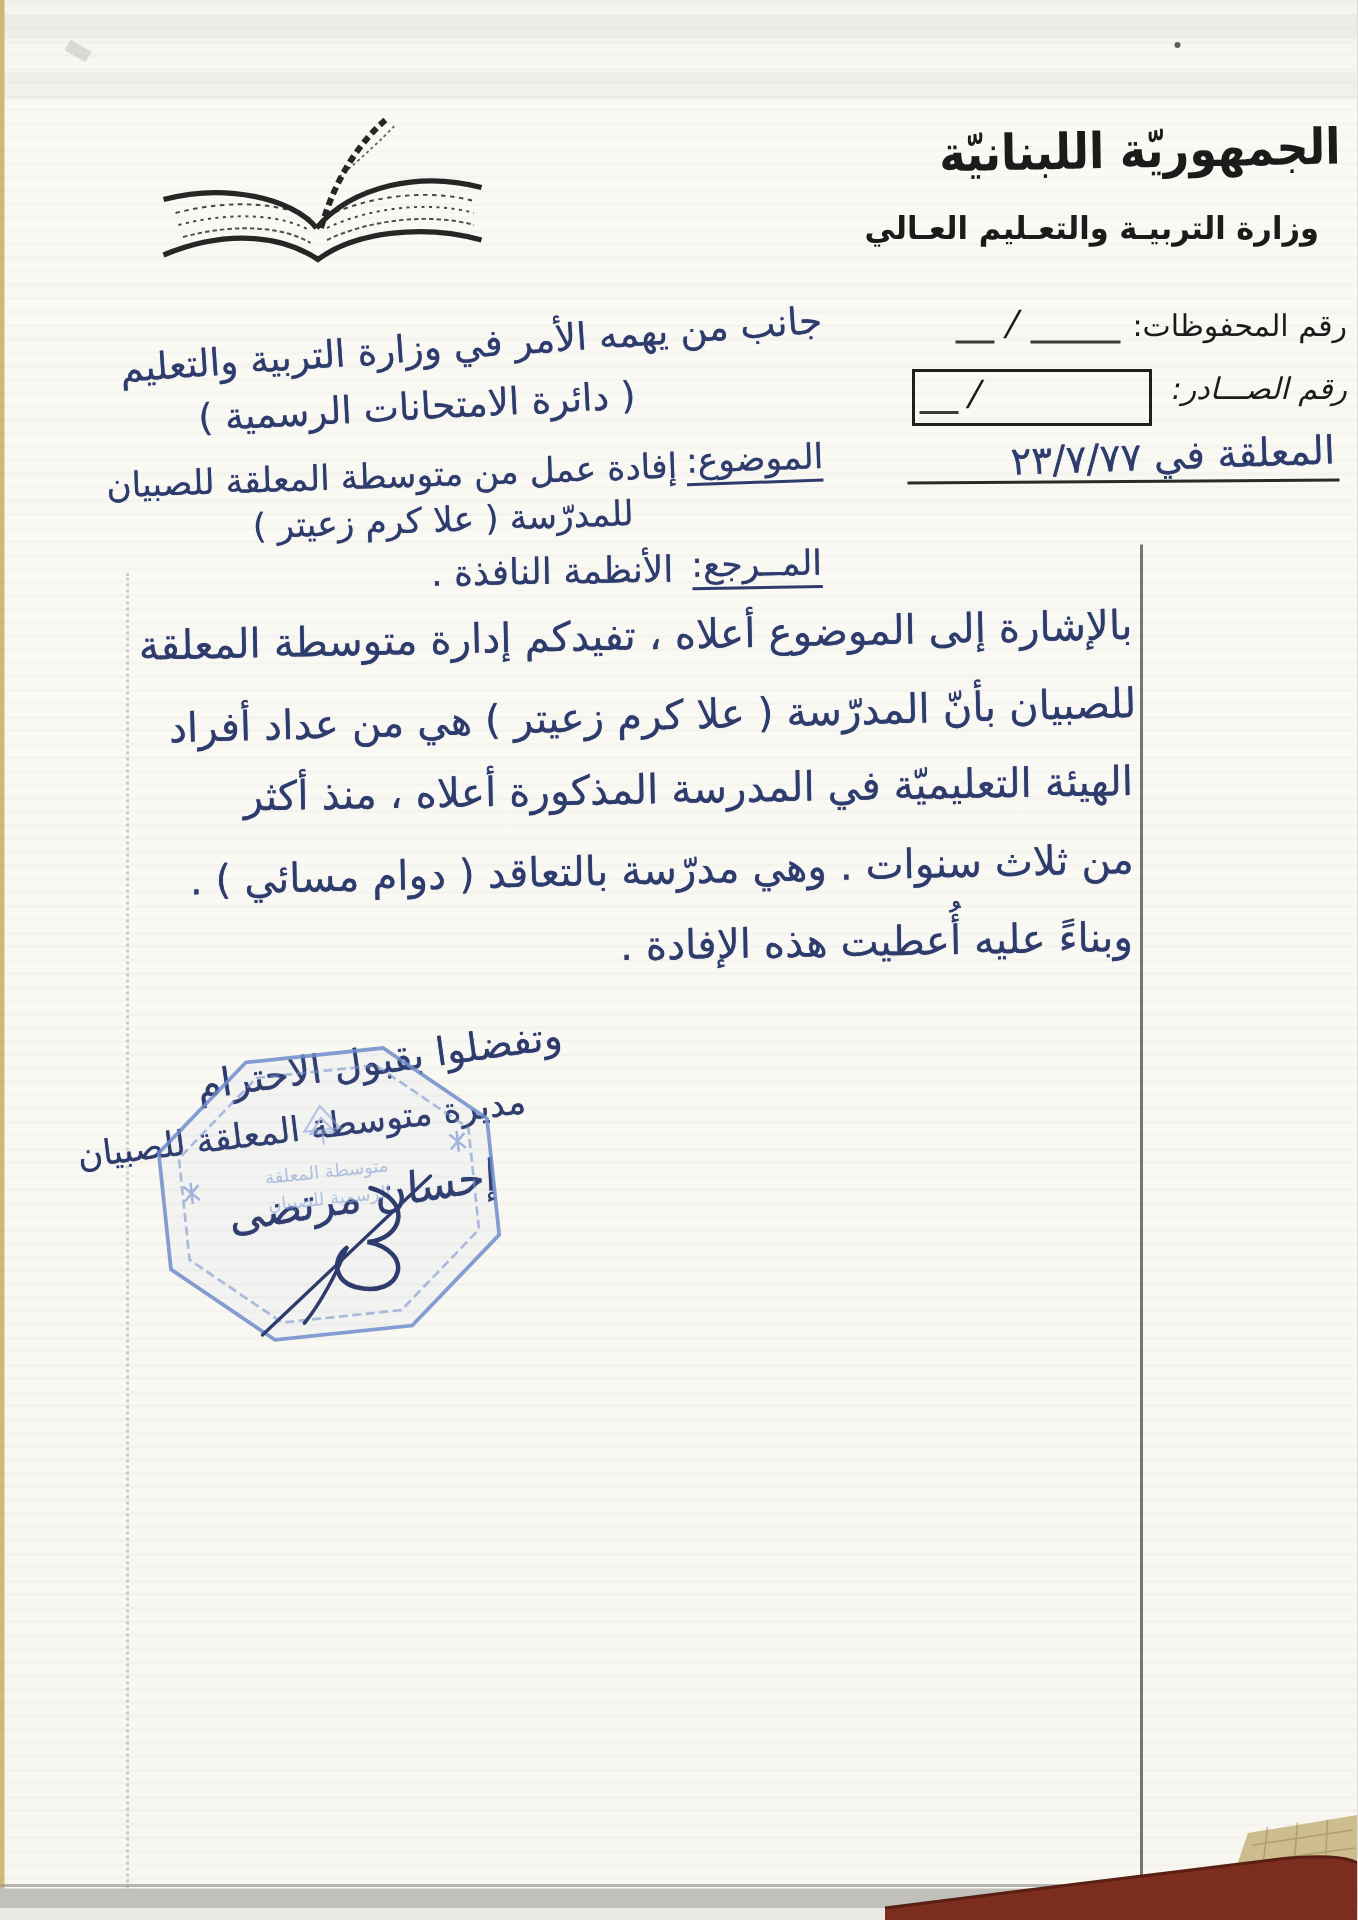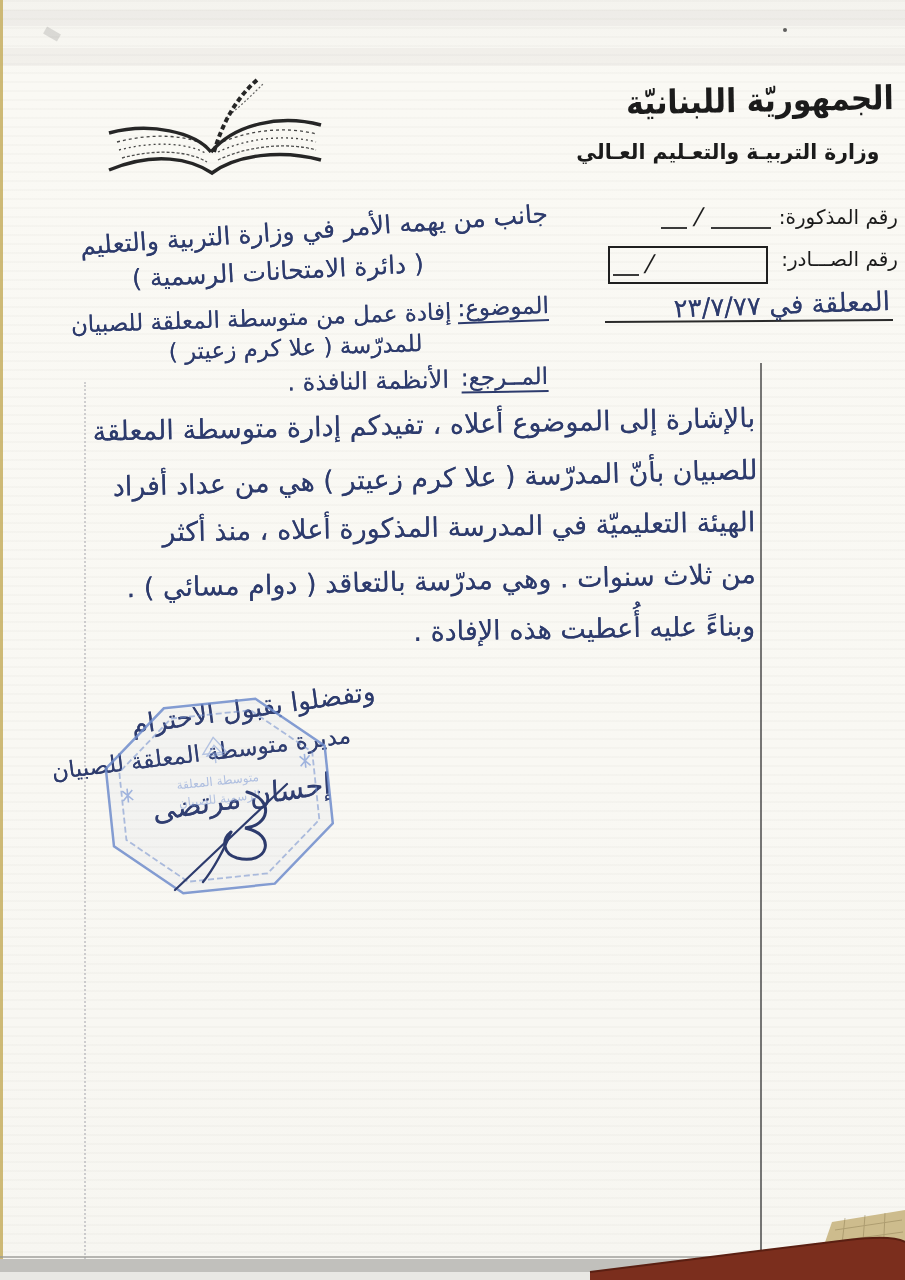--- a/index.html
+++ b/index.html
@@ -45,27 +45,27 @@
       <path d="M123,80 C152,66 192,62 221,70" stroke-width="1.3" stroke-dasharray="2,3" opacity=".85"></path>
       <path d="M123,88 C152,74 193,70 221,78" stroke-width="1.3" stroke-dasharray="3,2" opacity=".8"></path>
       <path d="M131,46 C148,32 160,20 168,12" stroke-width="1.2" stroke-dasharray="2,2" opacity=".7"></path>
     </g>
   </svg>
 
   <div class="abs pr rtl" style="right:12px;top:78px;font-size:33px;font-weight:bold;letter-spacing:-1px;transform:scaleX(.9) rotate(-1deg);transform-origin:right top;">الجمهوريّة اللبنانيّة</div>
   <div class="abs pr rtl" style="right:26px;top:140px;font-size:21px;font-weight:bold;transform:scaleX(.97);transform-origin:right top;">وزارة التربيـة والتعـليم العـالي</div>
 
   <div class="abs row rtl" style="right:7px;top:203px;gap:8px;">
-    <span class="pr" style="font-size:20px;">رقم المذكورة:</span>
+    <span class="pr" style="font-size:20px;">رقم المحفوظات:</span>
     <span class="fieldline" style="width:60px;height:24px;"></span>
     <span class="pr" style="font-size:23px;transform:skewX(-14deg);">/</span>
     <span class="fieldline" style="width:26px;height:24px;margin-left:6px;"></span>
   </div>
 
-  <div class="abs row rtl" style="right:7px;top:247px;gap:10px;">
+  <div class="abs row rtl" style="right:7px;top:247px;gap:10px;font-style:italic;">
     <span class="pr" style="font-size:20px;">رقم الصـــادر:</span>
   </div>
   <div class="abs" style="left:608px;top:246px;width:156px;height:34px;border:2px solid #1f1f1f;">
     <span class="pr abs" style="left:36px;top:2px;font-size:23px;transform:skewX(-14deg);">/</span>
     <span class="fieldline abs" style="left:3px;bottom:6px;width:26px;"></span>
   </div>
 
   <div class="abs" style="left:605px;top:320px;width:288px;border-bottom:2px solid #2a2a2a;transform:rotate(-.4deg);"></div>
   <div class="abs hw rtl" style="right:16px;top:286px;font-size:26px;transform:rotate(-2deg);transform-origin:right top;">المعلقة في ٢٣/٧/٧٧</div>
 

